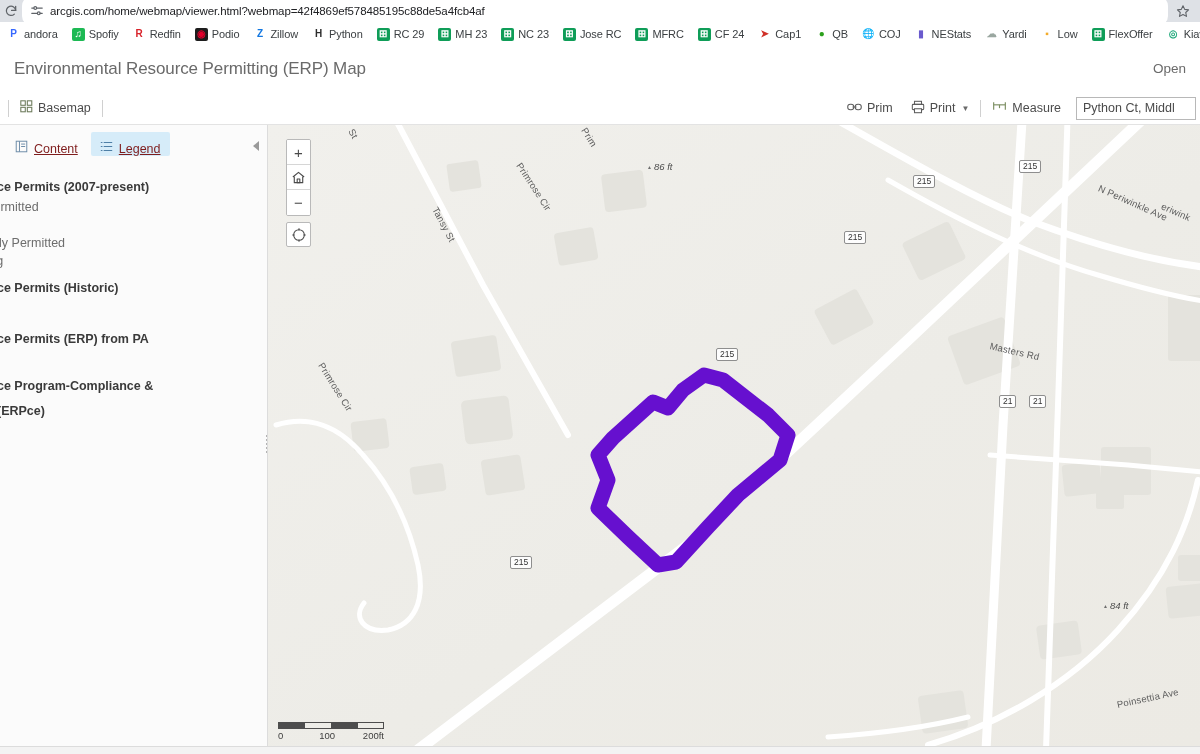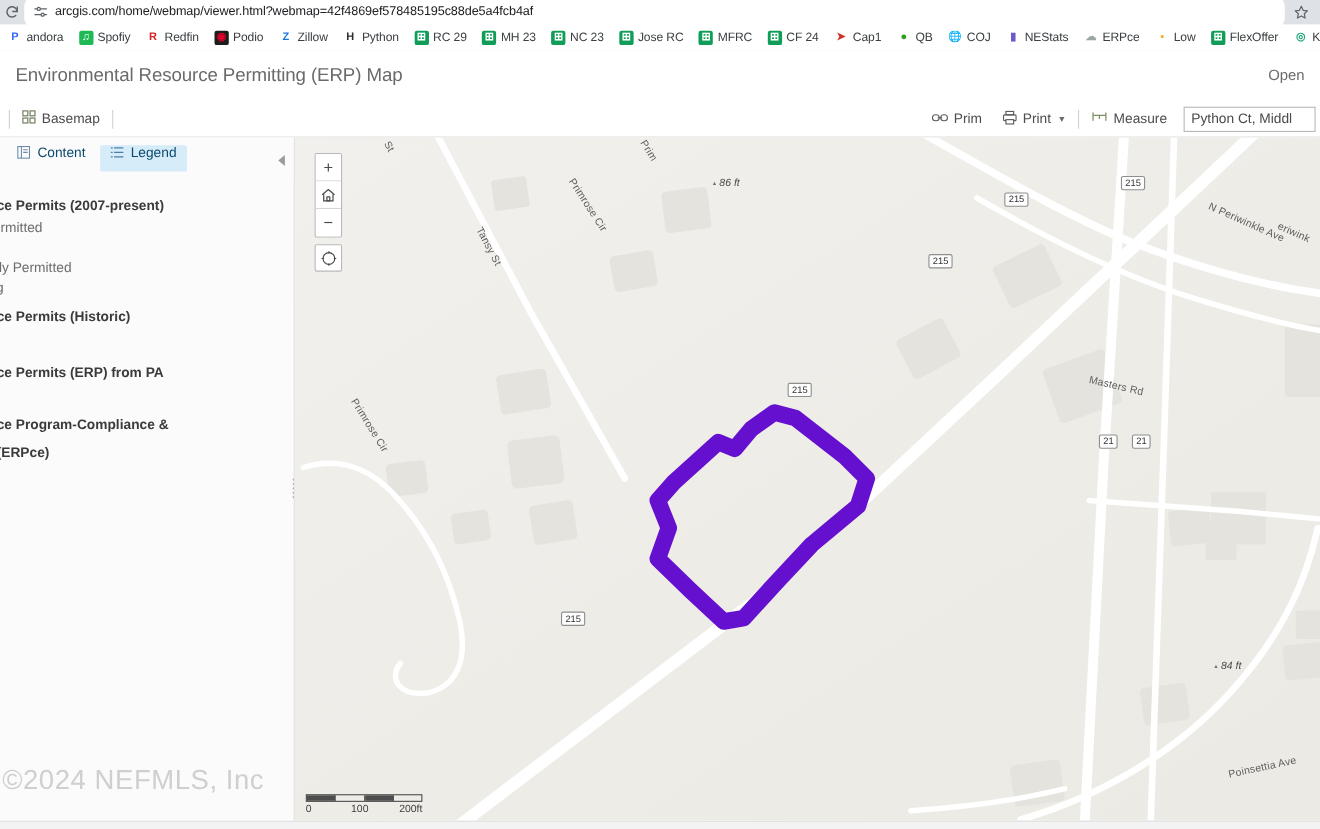--- a/index.html
+++ b/index.html
@@ -87,23 +87,24 @@
   
   #left-panel {
     width: 268px; flex: 0 0 268px; background: #fbfbfb; position: relative;
     border-right: 1px solid #dcdcdc; overflow: hidden;
   }
   #panel-tabs {
     height: 38px; display: flex; align-items: center; gap: 4px;
     padding: 0 6px; background: #fbfbfb;
   }
   .panel-tab {
-    display: inline-flex; align-items: flex-start; gap: 6px;
-    height: 24px; padding: 0 9px; font-size: 12.5px; color: #0c4a6e;
+    display: inline-flex; align-items: flex-end; gap: 6px;
+    height: 24px; padding: 0 9px; font-size: 12.5px; color: #7f1d1d;
     border-radius: 2px;
+    text-decoration: underline;
   }
   .panel-tab.active { background: #d6ecf9; }
   #collapse-arrow {
     position: absolute; right: 8px; top: 16px;
     width: 0; height: 0; border-top: 5px solid transparent;
     border-bottom: 5px solid transparent; border-right: 6px solid #9a9a9a;
   }
   #legend-scroll {
     position: absolute; top: 48px; left: 0; width: 268px; height: 573px;
     overflow: hidden;
@@ -286,21 +287,21 @@
       <div class="bookmark">
         <span class="bm-ico" style="background:#ffffff;color:#555555">🌐</span>
         <span class="bm-label">COJ</span>
       </div>
       <div class="bookmark">
         <span class="bm-ico" style="background:#ffffff;color:#6a5acd">▮</span>
         <span class="bm-label">NEStats</span>
       </div>
       <div class="bookmark">
         <span class="bm-ico" style="background:#ffffff;color:#9aa7a0">☁</span>
-        <span class="bm-label">ERPce</span>
+        <span class="bm-label">Yardi</span>
       </div>
       <div class="bookmark">
         <span class="bm-ico" style="background:#ffffff;color:#f3ac2b">▪</span>
         <span class="bm-label">Low</span>
       </div>
       <div class="bookmark">
         <span class="bm-ico" style="background:#0f9d58;color:#ffffff">⊞</span>
         <span class="bm-label">FlexOffer</span>
       </div>
       <div class="bookmark">
@@ -427,21 +428,20 @@
             <div class="legend-row">s</div>
           </div>
           <div class="legend-group">
             <div class="legend-title wrap">al Resource Program-Compliance &amp;</div>
             <div class="legend-title">Facilities (ERPce)</div>
             <div class="legend-spacer"></div>
           </div>
         </div>
     </div>
 
-    <div id="watermark">©2024 NEFMLS, Inc</div>
 
     <div id="panel-resize-handle">
       <i></i>
         <i></i>
         <i></i>
         <i></i>
         <i></i>
     </div>
   </div>
 

